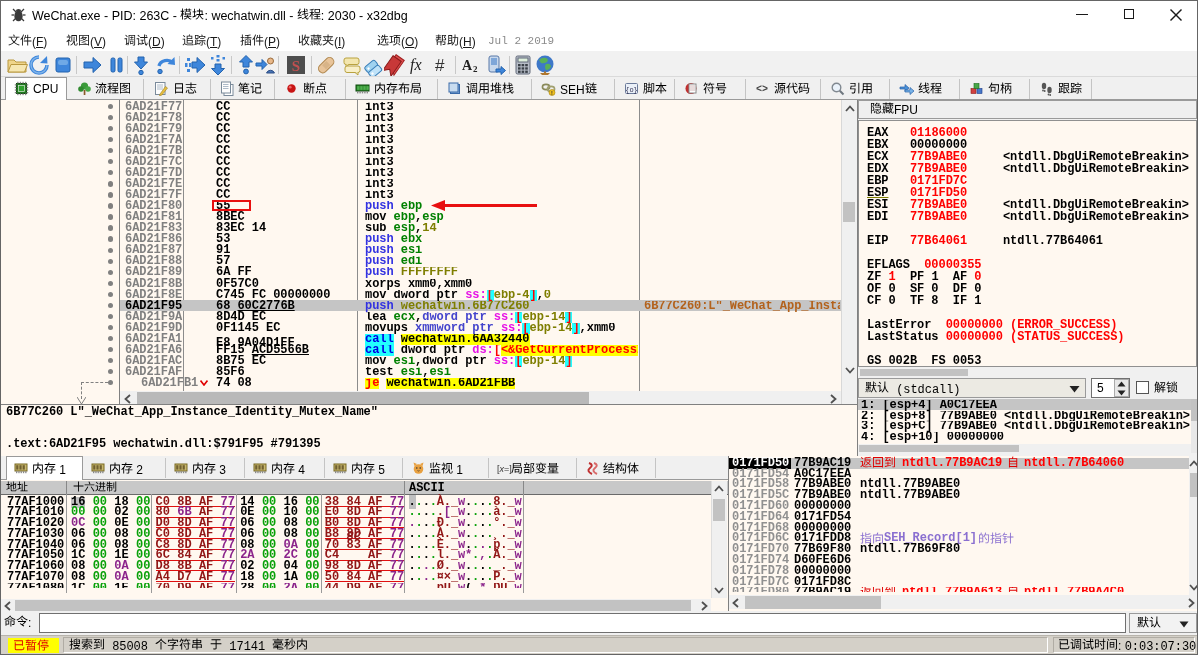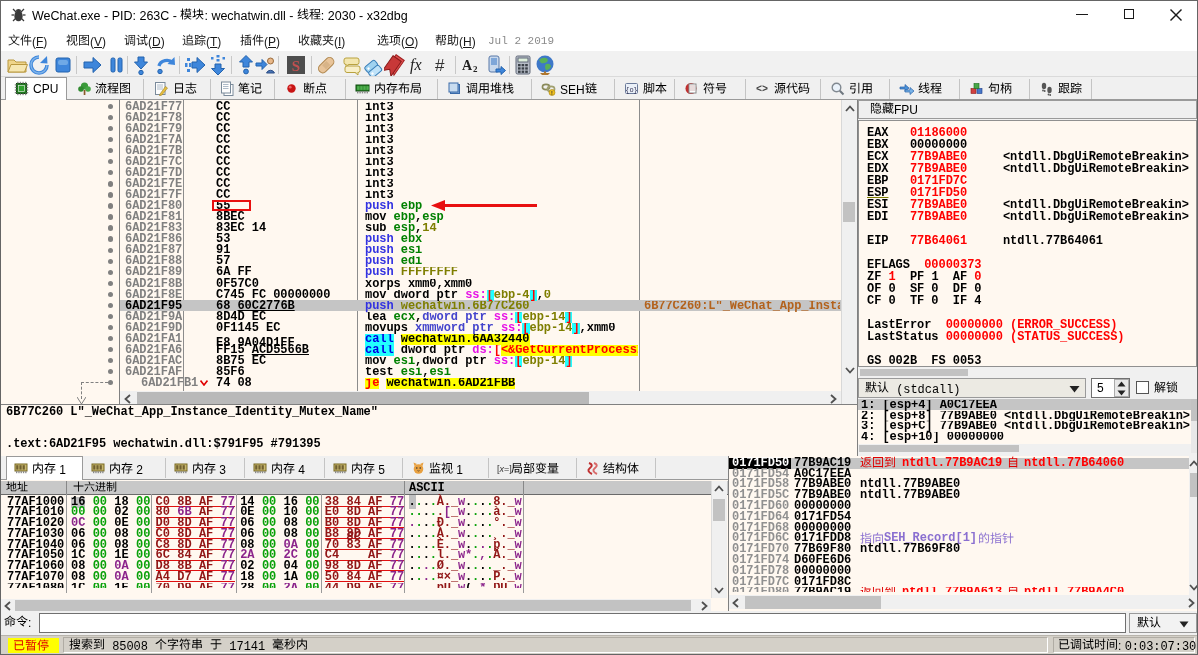--- a/index.html
+++ b/index.html
@@ -734,24 +734,24 @@
 <div class="abs" style="left:857px;top:119px;width:339px;height:247px;background:#FFF8F0;border:1px solid #909090"></div>
 <div class="row mono k" style="left:866px;top:126px;line-height:12px">EAX   <span class="r">01186000</span></div>
 <div class="row mono k" style="left:866px;top:138px;line-height:12px">EBX   00000000</div>
 <div class="row mono k" style="left:866px;top:150px;line-height:12px">ECX   <span class="r">77B9ABE0</span>     <span class="k">&lt;ntdll.DbgUiRemoteBreakin&gt;</span></div>
 <div class="row mono k" style="left:866px;top:162px;line-height:12px">EDX   <span class="r">77B9ABE0</span>     <span class="k">&lt;ntdll.DbgUiRemoteBreakin&gt;</span></div>
 <div class="row mono k" style="left:866px;top:174px;line-height:12px">EBP   <span class="r">0171FD7C</span></div>
 <div class="row mono k" style="left:866px;top:186px;line-height:12px"><span style="text-decoration:underline;text-decoration-color:#7E7E00">ESP</span>   <span class="r">0171FD50</span></div>
 <div class="row mono k" style="left:866px;top:198px;line-height:12px">ESI   <span class="r">77B9ABE0</span>     <span class="k">&lt;ntdll.DbgUiRemoteBreakin&gt;</span></div>
 <div class="row mono k" style="left:866px;top:210px;line-height:12px">EDI   <span class="r">77B9ABE0</span>     <span class="k">&lt;ntdll.DbgUiRemoteBreakin&gt;</span></div>
 <div class="row mono k" style="left:866px;top:234px;line-height:12px">EIP   <span class="r">77B64061</span>     ntdll.77B64061</div>
-<div class="row mono k" style="left:866px;top:258px;line-height:12px">EFLAGS  <span class="r">00000373</span></div>
+<div class="row mono k" style="left:866px;top:258px;line-height:12px">EFLAGS  <span class="r">00000355</span></div>
 <div class="row mono k" style="left:866px;top:270px;line-height:12px">ZF <span class="r">1</span>  PF 1  AF <span class="r">0</span></div>
 <div class="row mono k" style="left:866px;top:282px;line-height:12px">OF 0  SF 0  DF 0</div>
-<div class="row mono k" style="left:866px;top:294px;line-height:12px">CF 0  TF 0  IF 4</div>
+<div class="row mono k" style="left:866px;top:294px;line-height:12px">CF 0  TF 8  IF 1</div>
 <div class="row mono k" style="left:866px;top:318px;line-height:12px">LastError  <span class="r">00000000 (ERROR_SUCCESS)</span></div>
 <div class="row mono k" style="left:866px;top:330px;line-height:12px">LastStatus <span class="r">00000000 (STATUS_SUCCESS)</span></div>
 <div class="row mono k" style="left:866px;top:354px;line-height:12px">GS 002B  FS 0053</div>
 <div class="abs" style="left:858px;top:367px;width:337px;height:9px;background:#F0F0F0"></div>
 <div class="abs" style="left:859px;top:368px;width:108px;height:7px;background:#C2C2C2"></div>
 <div class="abs" style="left:857px;top:377px;width:228px;height:20px;background:#ECEAE3;border:1px solid #9A9A9A"></div>
 <div class="abs" style="left:864px;top:380px;color:#000"><svg width="24" height="14" viewBox="0 0 24 14" style="vertical-align:-2px">
       <g transform="translate(0,10.6) scale(0.012000)" fill="#000">
         <path transform="translate(0,0)" d="M760 -760C801 -710 850 -640 871 -597L924 -631C901 -673 851 -739 809 -788ZM165 -701C182 -652 194 -588 196 -546L236 -557C233 -597 220 -661 202 -710ZM203 -119C211 -63 215 8 213 55L265 49C266 3 261 -69 251 -124ZM301 -119C318 -69 331 -3 333 40L384 28C380 -13 366 -79 347 -129ZM402 -125C421 -84 439 -32 444 2L494 -17C488 -50 470 -101 449 -140ZM114 -142C96 -88 65 -11 33 37L86 62C116 12 144 -65 164 -120ZM371 -711C362 -664 342 -592 327 -550L361 -536C378 -576 398 -641 416 -694ZM683 -839V-612L682 -551H515V-480H679C667 -313 624 -126 479 32C499 44 523 61 537 76C644 -45 698 -181 725 -316C766 -147 830 -7 928 76C940 57 963 31 980 18C856 -74 785 -264 749 -480H950V-551H748L749 -612V-839ZM148 -752H266V-505H148ZM315 -752H426V-505H315ZM82 -378V-317H257V-239L60 -229L65 -162C179 -170 341 -180 498 -191L499 -252L323 -242V-317H484V-378H323V-450H486V-806H89V-450H257V-378Z"></path>
         <path transform="translate(1000,0)" d="M142 -775C192 -729 260 -663 292 -625L345 -680C311 -717 242 -778 192 -821ZM622 -839C620 -500 625 -149 372 28C392 40 416 63 429 80C563 -17 630 -161 663 -327C701 -186 772 -17 913 79C926 60 948 38 968 24C749 -117 703 -434 690 -531C697 -631 697 -736 698 -839ZM47 -526V-454H215V-111C215 -63 181 -29 160 -15C174 -2 195 24 202 40C216 21 243 0 434 -134C427 -149 417 -177 412 -197L288 -114V-526Z"></path>

